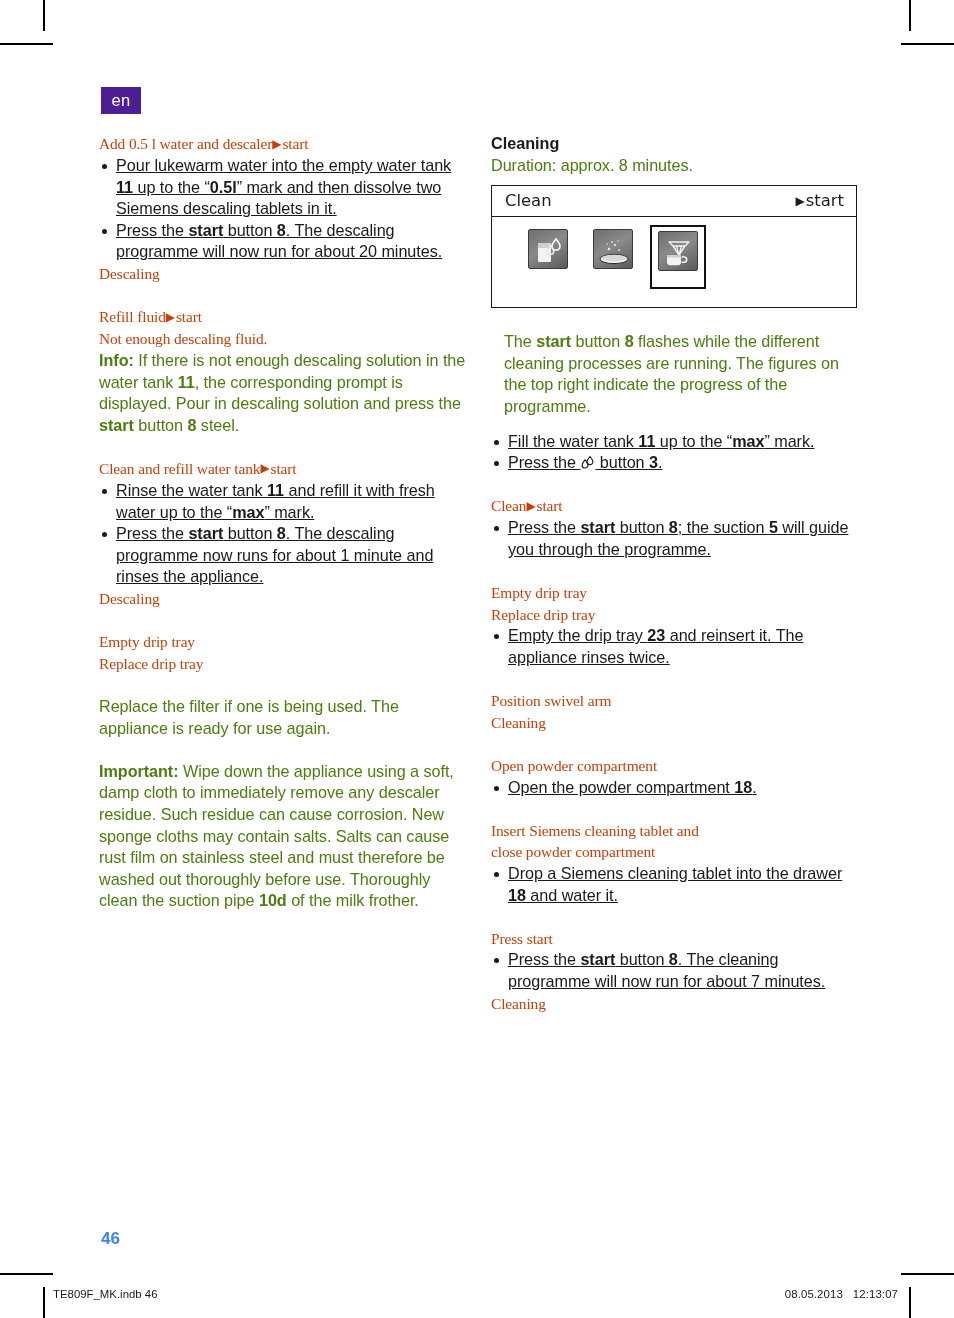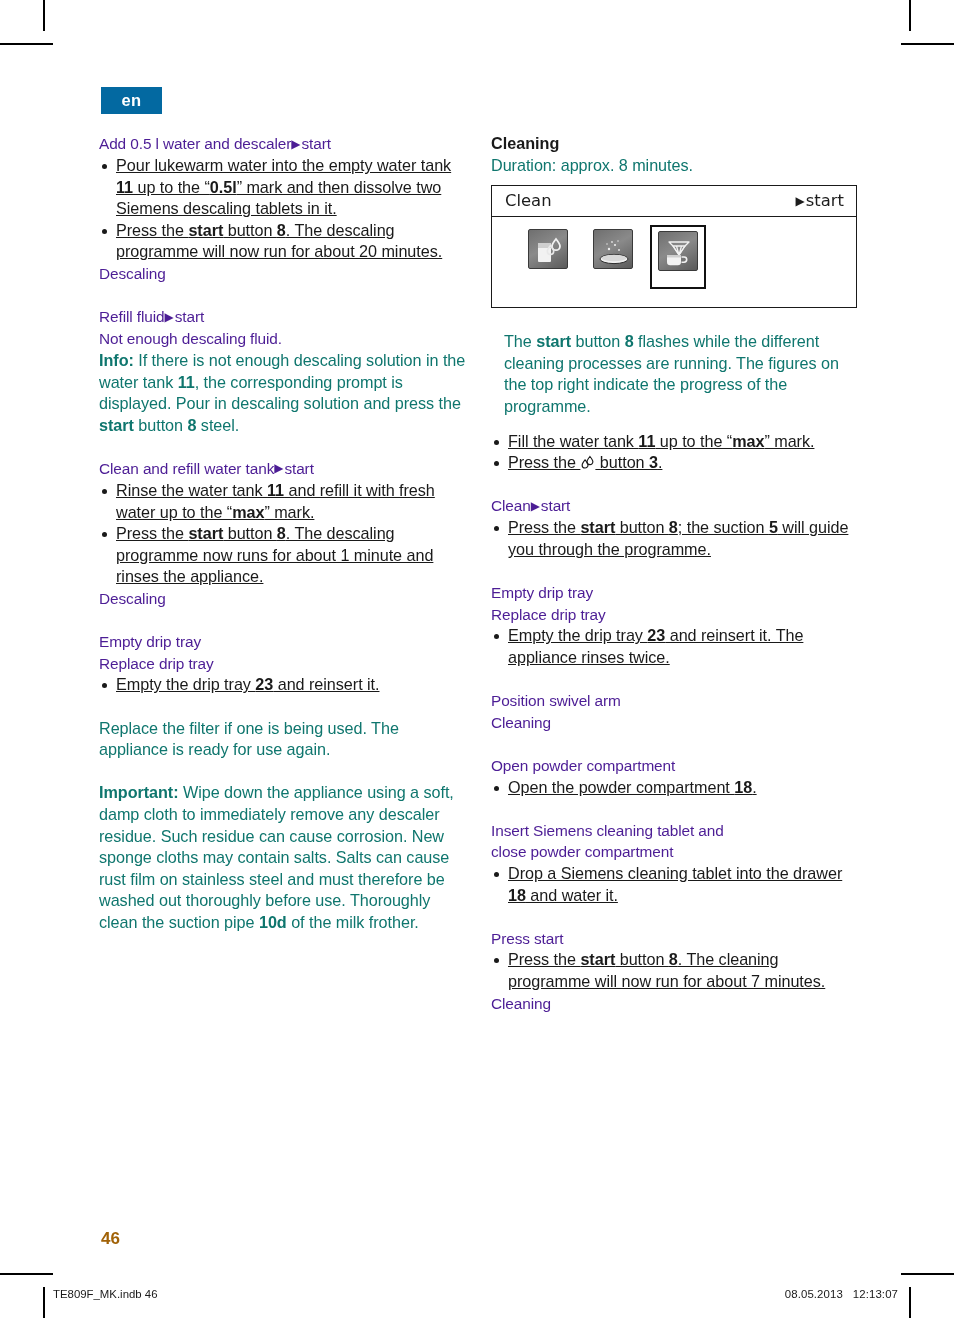--- a/index.html
+++ b/index.html
@@ -24,56 +24,56 @@
   .cm-tr-h { right: 0;    top: 43px; }
   .cm-bl-v { left: 43px;  bottom: 0; }
   .cm-bl-h { left: 0;     bottom: 43px; }
   .cm-br-v { right: 43px; bottom: 0; }
   .cm-br-h { right: 0;    bottom: 43px; }
 
   
   .lang-badge {
     position: absolute;
     left: 101px; top: 87px;
-    width: 61px; height: 27px;
-    background: #0369a1;
+    width: 40px; height: 27px;
+    background: #4c1d95;
     color: #ffffff;
-    font-weight: bold;
+    font-weight: normal;
     font-size: 16.5px;
     letter-spacing: 0.3px;
     display: flex;
     align-items: center;
     justify-content: center;
   }
 
   
   .page {
     position: absolute;
     left: 99px; top: 133px;
     width: 760px;
   }
   .columns { display: flex; gap: 24px; }
   .col { width: 368px; }
   .col-right { width: 368px; }
 
   
   
   .disp {
-    font-family: Liberation Sans, sans-serif;
+    font-family: Liberation Serif, serif;
     font-size: 15.4px;
     line-height: 21.6px;
-    color: #4c1d95;
+    color: #c2410c;
     letter-spacing: -0.1px;
   }
   
   .body {
     font-family: "Liberation Sans", sans-serif;
     font-size: 16.2px;
     line-height: 21.6px;
-    color: #0f766e;
+    color: #4d7c0f;
     letter-spacing: -0.05px;
   }
   .body b, .disp b { font-weight: bold; }
 
   h2.sec {
     font-family: "Liberation Sans", sans-serif;
     font-size: 16.2px;
     line-height: 21.6px;
     font-weight: bold;
     margin: 0;
@@ -150,21 +150,21 @@
     border: 1px solid #3a3a3a;
   }
 
   
   .page-no {
     position: absolute;
     left: 101px; top: 1229px;
     font-family: "Liberation Sans", sans-serif;
     font-weight: bold;
     font-size: 17px;
-    color: #a16207;
+    color: #3b82f6;
     text-align: center;
   }
   .imprint {
     position: absolute;
     top: 1288px;
     font-family: "Liberation Sans", sans-serif;
     font-size: 11.4px;
     color: #1a1a1a;
   }
   .imprint-left  { left: 53px; }
@@ -221,23 +221,20 @@
           <li><span>Press the </span><b>start</b><span> button </span><b>8</b><span>. The descaling programme now runs for about 1 minute and rinses the appliance.</span></li>
         </ul>
 
       <div class="disp">Descaling</div>
 
       <div class="gap"></div>
 
       <div class="disp">Empty drip tray</div>
       <div class="disp">Replace drip tray</div>
 
-      <ul class="bl">
-          <li><span>Empty the drip tray </span><b>23</b><span> and reinsert it.</span></li>
-        </ul>
 
       <div class="gap"></div>
 
       <p class="body" style="margin:0">Replace the filter if one is being used. The appliance is ready for use again.</p>
 
       <div class="gap"></div>
 
       <p class="body" style="margin:0"><b>Important:</b><span> Wipe down the appliance using a soft, damp cloth to immediately remove any descaler residue. Such residue can cause corrosion. New sponge cloths may contain salts. Salts can cause rust film on stainless steel and must therefore be washed out thoroughly before use. Thoroughly clean the suction pipe </span><b>10d</b><span> of the milk frother.</span></p>
     </div>
 

